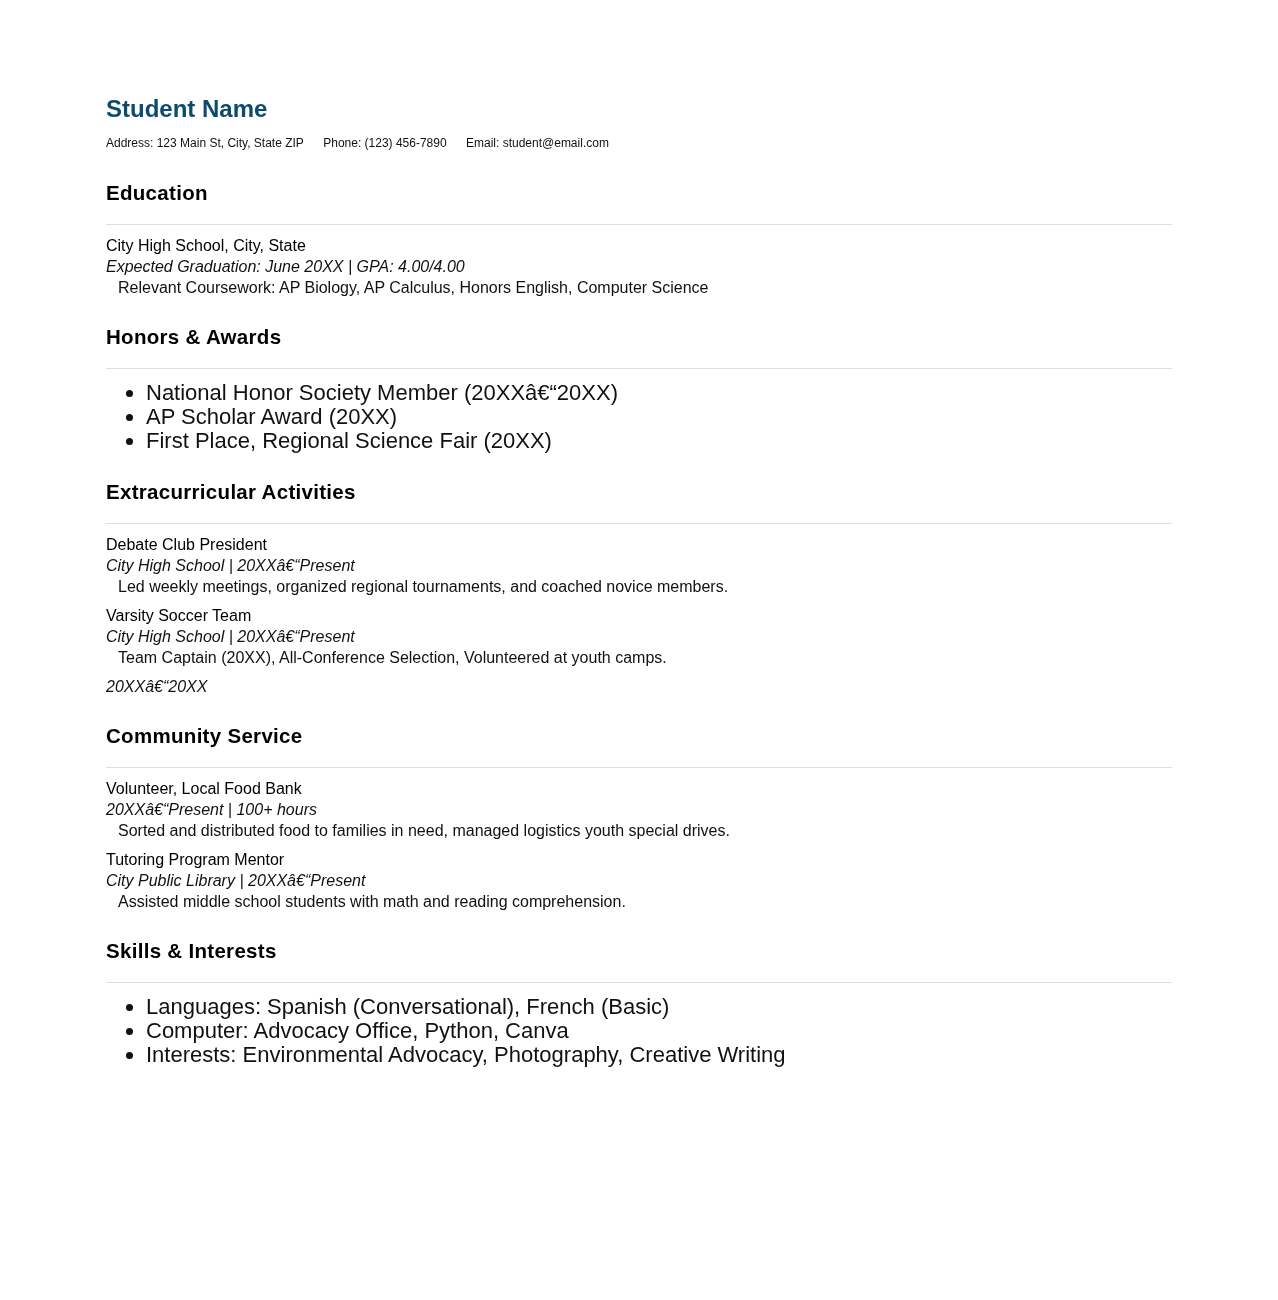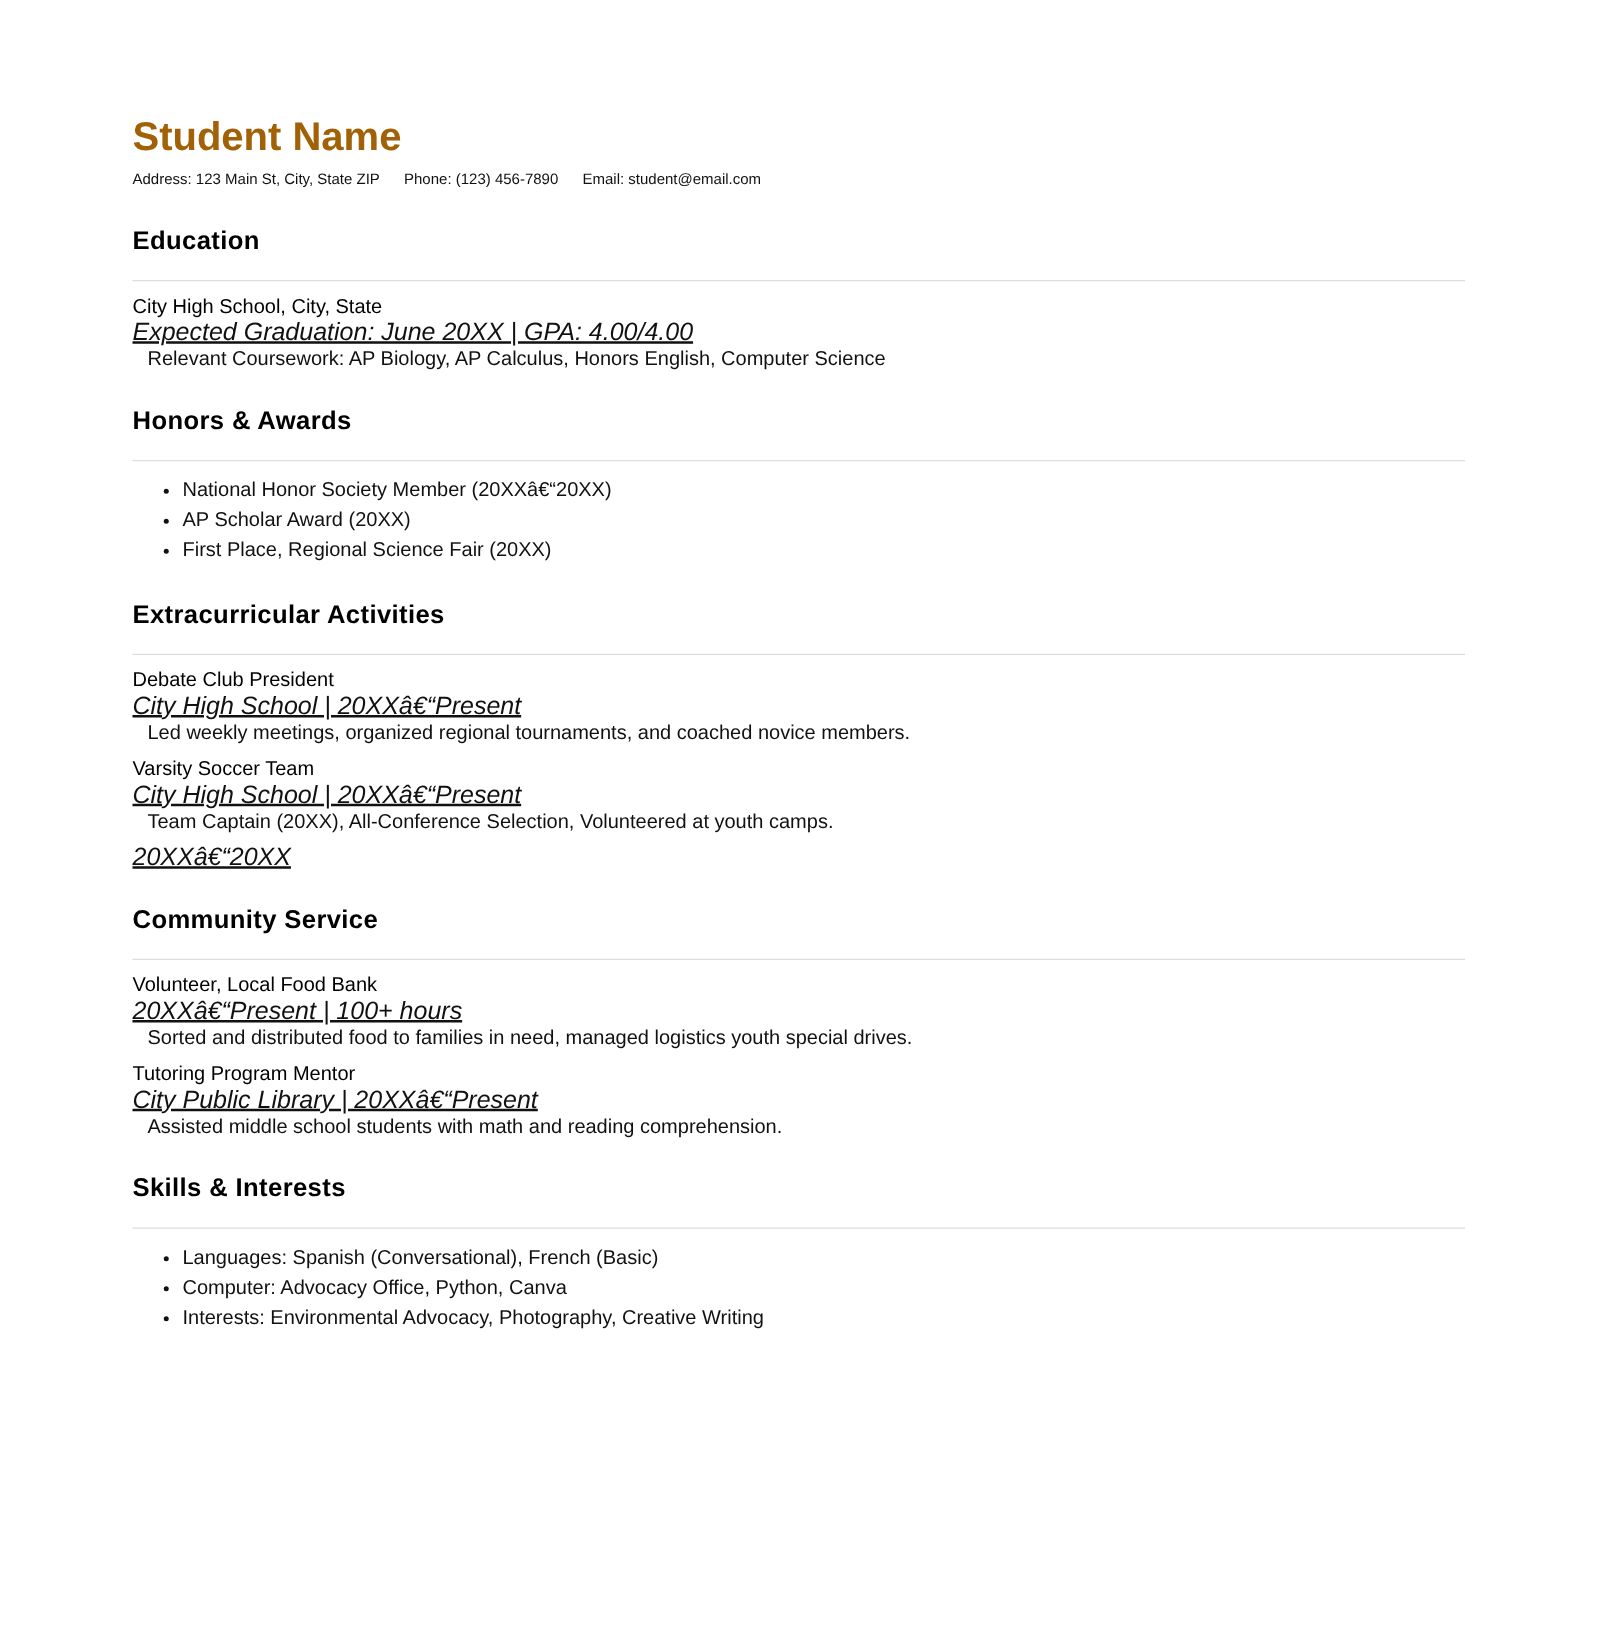--- a/index.html
+++ b/index.html
@@ -10,25 +10,25 @@
     height: 1300px;
     position: relative;
   }
   .page {
     position: absolute;
     left: 106px;
     top: 88px;
     width: 1066px;
   }
   .name {
-    font-size: 32px;
+    font-size: 24px;
     font-weight: bold;
     margin: 0;
     line-height: 42px;
-    color: #a16207;
+    color: #0c4a6e;
   }
   .contact {
     font-size: 12px;
     line-height: 22px;
     margin-top: 2px;
   }
   .contact span { margin-right: 16px; }
   .section { margin-top: 26px; }
   .section-title {
     font-size: 20.5px;
@@ -43,33 +43,32 @@
   .entry { margin-top: 10px; }
   .entry + .entry { margin-top: 8px; }
   .entry-title {
     font-weight: normal;
     font-size: 16px;
     line-height: 21px;
     color: #000;
   }
   .entry-sub {
     font-style: italic;
-    font-size: 20px;
+    font-size: 16px;
     line-height: 21px;
-    text-decoration: underline;
   }
   .entry-desc {
     font-size: 16px;
     line-height: 21px;
     padding-left: 12px;
   }
   ul.bullets {
     margin: 12px 0 0 0;
     padding-left: 40px;
-    font-size: 16px;
+    font-size: 22px;
   }
   ul.bullets li { line-height: 24px; }
 </style>
 </head>
 <body>
 
 <div class="page">
 
   <h1 class="name">Student Name</h1>
   <div class="contact">

